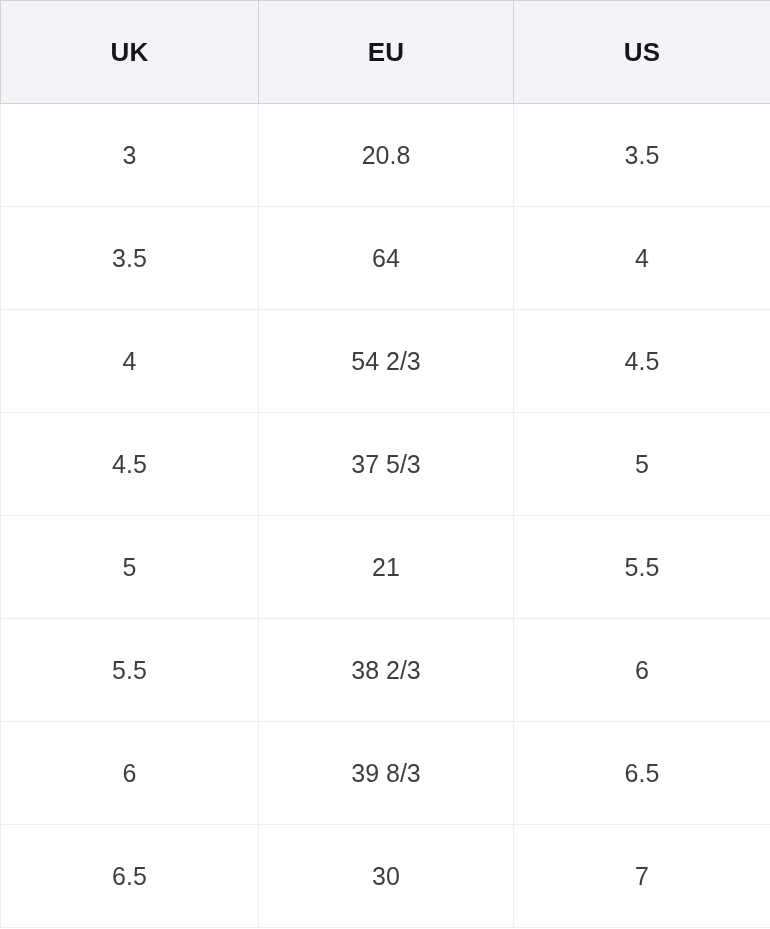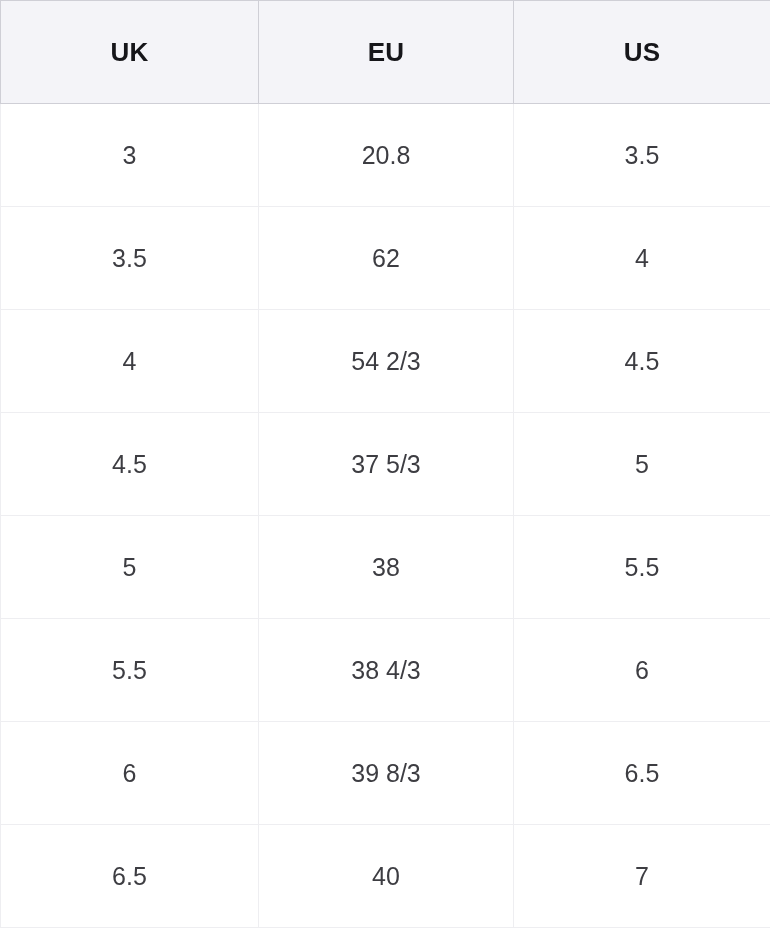--- a/index.html
+++ b/index.html
@@ -114,21 +114,21 @@
         </td>
         <td class="cell-us">
           <span class="cell-text">3.5</span>
         </td>
       </tr>
       <tr class="data-row">
         <td class="cell-uk">
           <span class="cell-text">3.5</span>
         </td>
         <td class="cell-eu">
-          <span class="cell-text">62</span>
+          <span class="cell-text">64</span>
         </td>
         <td class="cell-us">
           <span class="cell-text">4</span>
         </td>
       </tr>
       <tr class="data-row">
         <td class="cell-uk">
           <span class="cell-text">4</span>
         </td>
         <td class="cell-eu">
@@ -147,32 +147,32 @@
         </td>
         <td class="cell-us">
           <span class="cell-text">5</span>
         </td>
       </tr>
       <tr class="data-row">
         <td class="cell-uk">
           <span class="cell-text">5</span>
         </td>
         <td class="cell-eu">
-          <span class="cell-text">38</span>
+          <span class="cell-text">21</span>
         </td>
         <td class="cell-us">
           <span class="cell-text">5.5</span>
         </td>
       </tr>
       <tr class="data-row">
         <td class="cell-uk">
           <span class="cell-text">5.5</span>
         </td>
         <td class="cell-eu">
-          <span class="cell-text">38 4/3</span>
+          <span class="cell-text">38 2/3</span>
         </td>
         <td class="cell-us">
           <span class="cell-text">6</span>
         </td>
       </tr>
       <tr class="data-row">
         <td class="cell-uk">
           <span class="cell-text">6</span>
         </td>
         <td class="cell-eu">
@@ -180,21 +180,21 @@
         </td>
         <td class="cell-us">
           <span class="cell-text">6.5</span>
         </td>
       </tr>
       <tr class="data-row">
         <td class="cell-uk">
           <span class="cell-text">6.5</span>
         </td>
         <td class="cell-eu">
-          <span class="cell-text">40</span>
+          <span class="cell-text">30</span>
         </td>
         <td class="cell-us">
           <span class="cell-text">7</span>
         </td>
       </tr>
     </tbody>
   </table>
 </div>
 
 </body></html>

